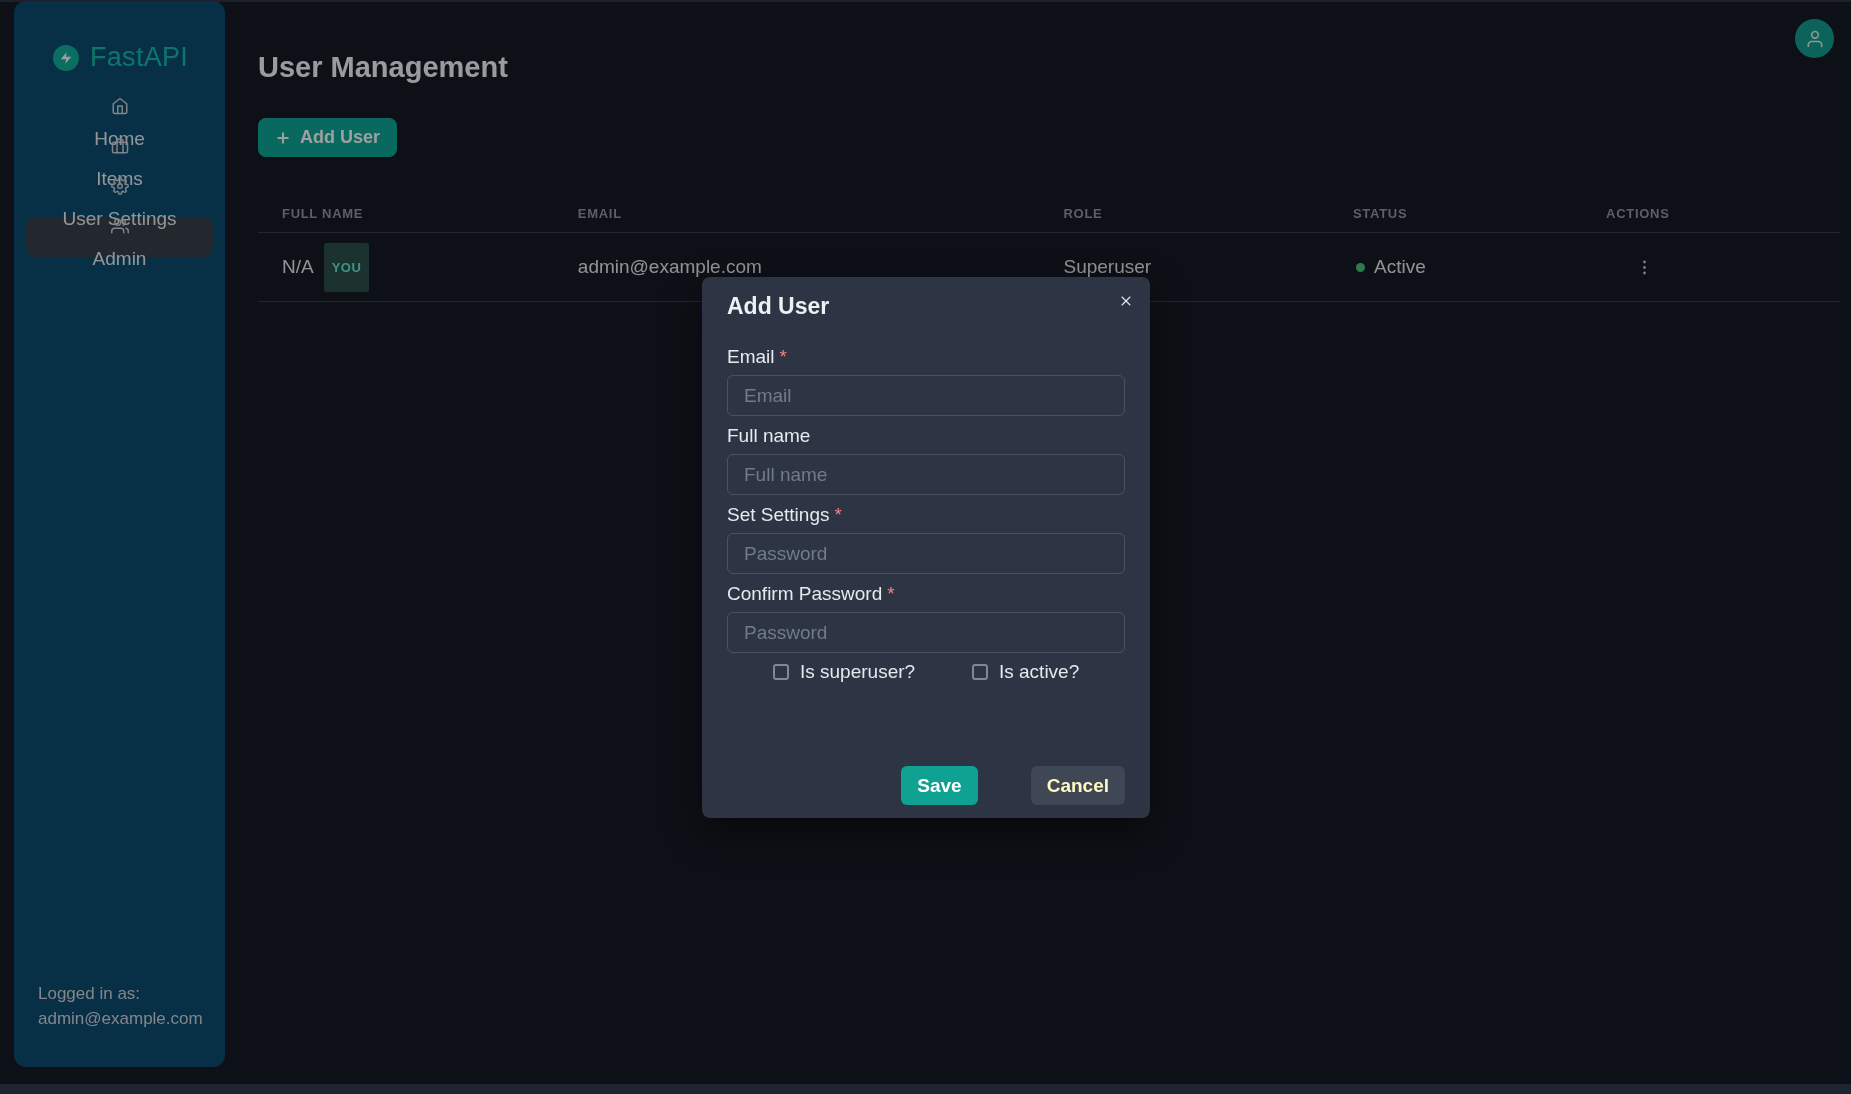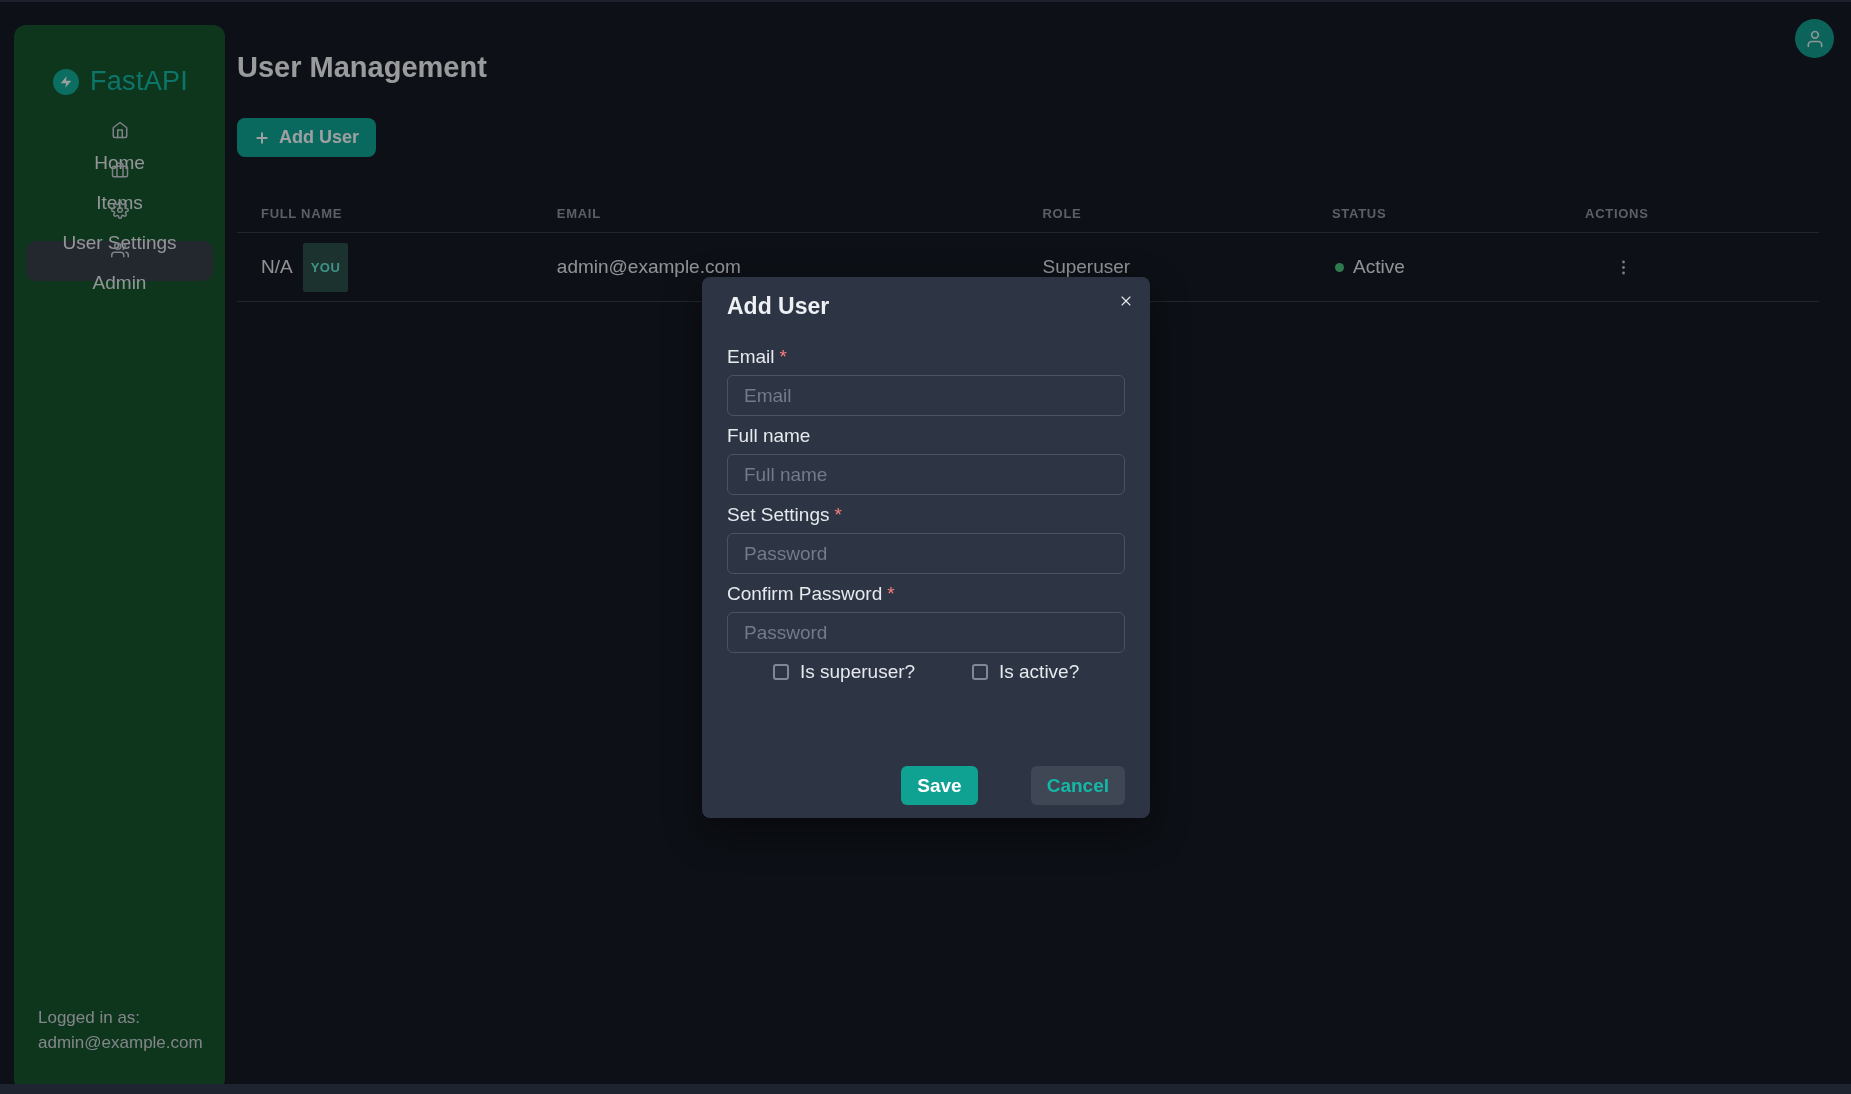--- a/index.html
+++ b/index.html
@@ -7,22 +7,22 @@
   body {
     width:1851px; height:1094px; overflow:hidden; position:relative;
     background:#141922;
     font-family:"Liberation Sans", sans-serif;
   }
   .topstrip { position:absolute; top:0; left:0; right:0; height:2px; background:#2c3442; }
   .bottomstrip { position:absolute; bottom:0; left:0; right:0; height:10px; background:#1f2530; }
 
   
   .sidebar {
-    position:absolute; left:14px; top:25px; width:211px; height:1066px;
-    background:#14532d; border-radius:12px;
+    position:absolute; left:14px; top:1px; width:211px; height:1066px;
+    background:#0c4a6e; border-radius:12px;
   }
   .logo-row { display:flex; align-items:center; gap:11px; padding:41px 0 0 39px; }
   .logo-mark {
     width:26px; height:26px; border-radius:50%; background:#11a995;
     display:flex; align-items:center; justify-content:center; flex:0 0 auto;
   }
   .logo-mark svg { width:14px; height:14px; }
   .brand { font-size:27px; font-weight:500; color:#14b4a2; letter-spacing:.3px; }
 
   .nav { margin-top:24px; padding:0 12px; }
@@ -40,21 +40,21 @@
 
   
   .avatar-btn {
     position:absolute; top:19px; right:17px; width:39px; height:39px; border-radius:50%;
     background:#12998a; display:flex; align-items:center; justify-content:center;
     border:none; cursor:pointer; color:#d9e6e8; padding:0;
   }
   .avatar-btn svg { width:20px; height:20px; }
 
   
-  .main { position:absolute; left:237px; top:0; width:1582px; }
+  .main { position:absolute; left:258px; top:0; width:1582px; }
   .page-title { margin:51px 0 0 0; font-size:29px; line-height:33px; font-weight:700; color:#eceef1; }
   .add-btn {
     margin-top:34px; height:39px; padding:0 17px;
     display:inline-flex; align-items:center; gap:9px;
     background:#0fa192; color:#f2f6f7; font-size:18px; font-weight:700;
     border:none; border-radius:8px; cursor:pointer;
     font-family:"Liberation Sans", sans-serif;
   }
   .add-btn svg { width:16px; height:16px; }
 
@@ -110,21 +110,21 @@
   .check { display:flex; align-items:center; gap:11px; font-size:19px; color:#e6e9ed; cursor:pointer; }
   .check:first-child { width:199px; }
   .box { width:16px; height:16px; border:2px solid #7f8898; border-radius:3px; flex:0 0 auto; }
 
   .modal-footer { margin-top:auto; display:flex; justify-content:flex-end; gap:12px; }
   .btn {
     height:39px; padding:0 16px; border:none; border-radius:6px; cursor:pointer;
     font-size:19px; font-weight:700; font-family:"Liberation Sans", sans-serif;margin-left:41px;
   }
   .btn-save { background:#0fa192; color:#ffffff; }
-  .btn-cancel { background:#3f4654; color:#14b8a6;padding-left:16px; }
+  .btn-cancel { background:#3f4654; color:#fef9c3;padding-left:16px; }
 </style>
 </head>
 <body>
 
 <div class="topstrip"></div>
 
 <aside class="sidebar">
   <div class="logo-row">
     <span class="logo-mark">
       <svg viewBox="0 0 24 24" fill="#eef6f5">

